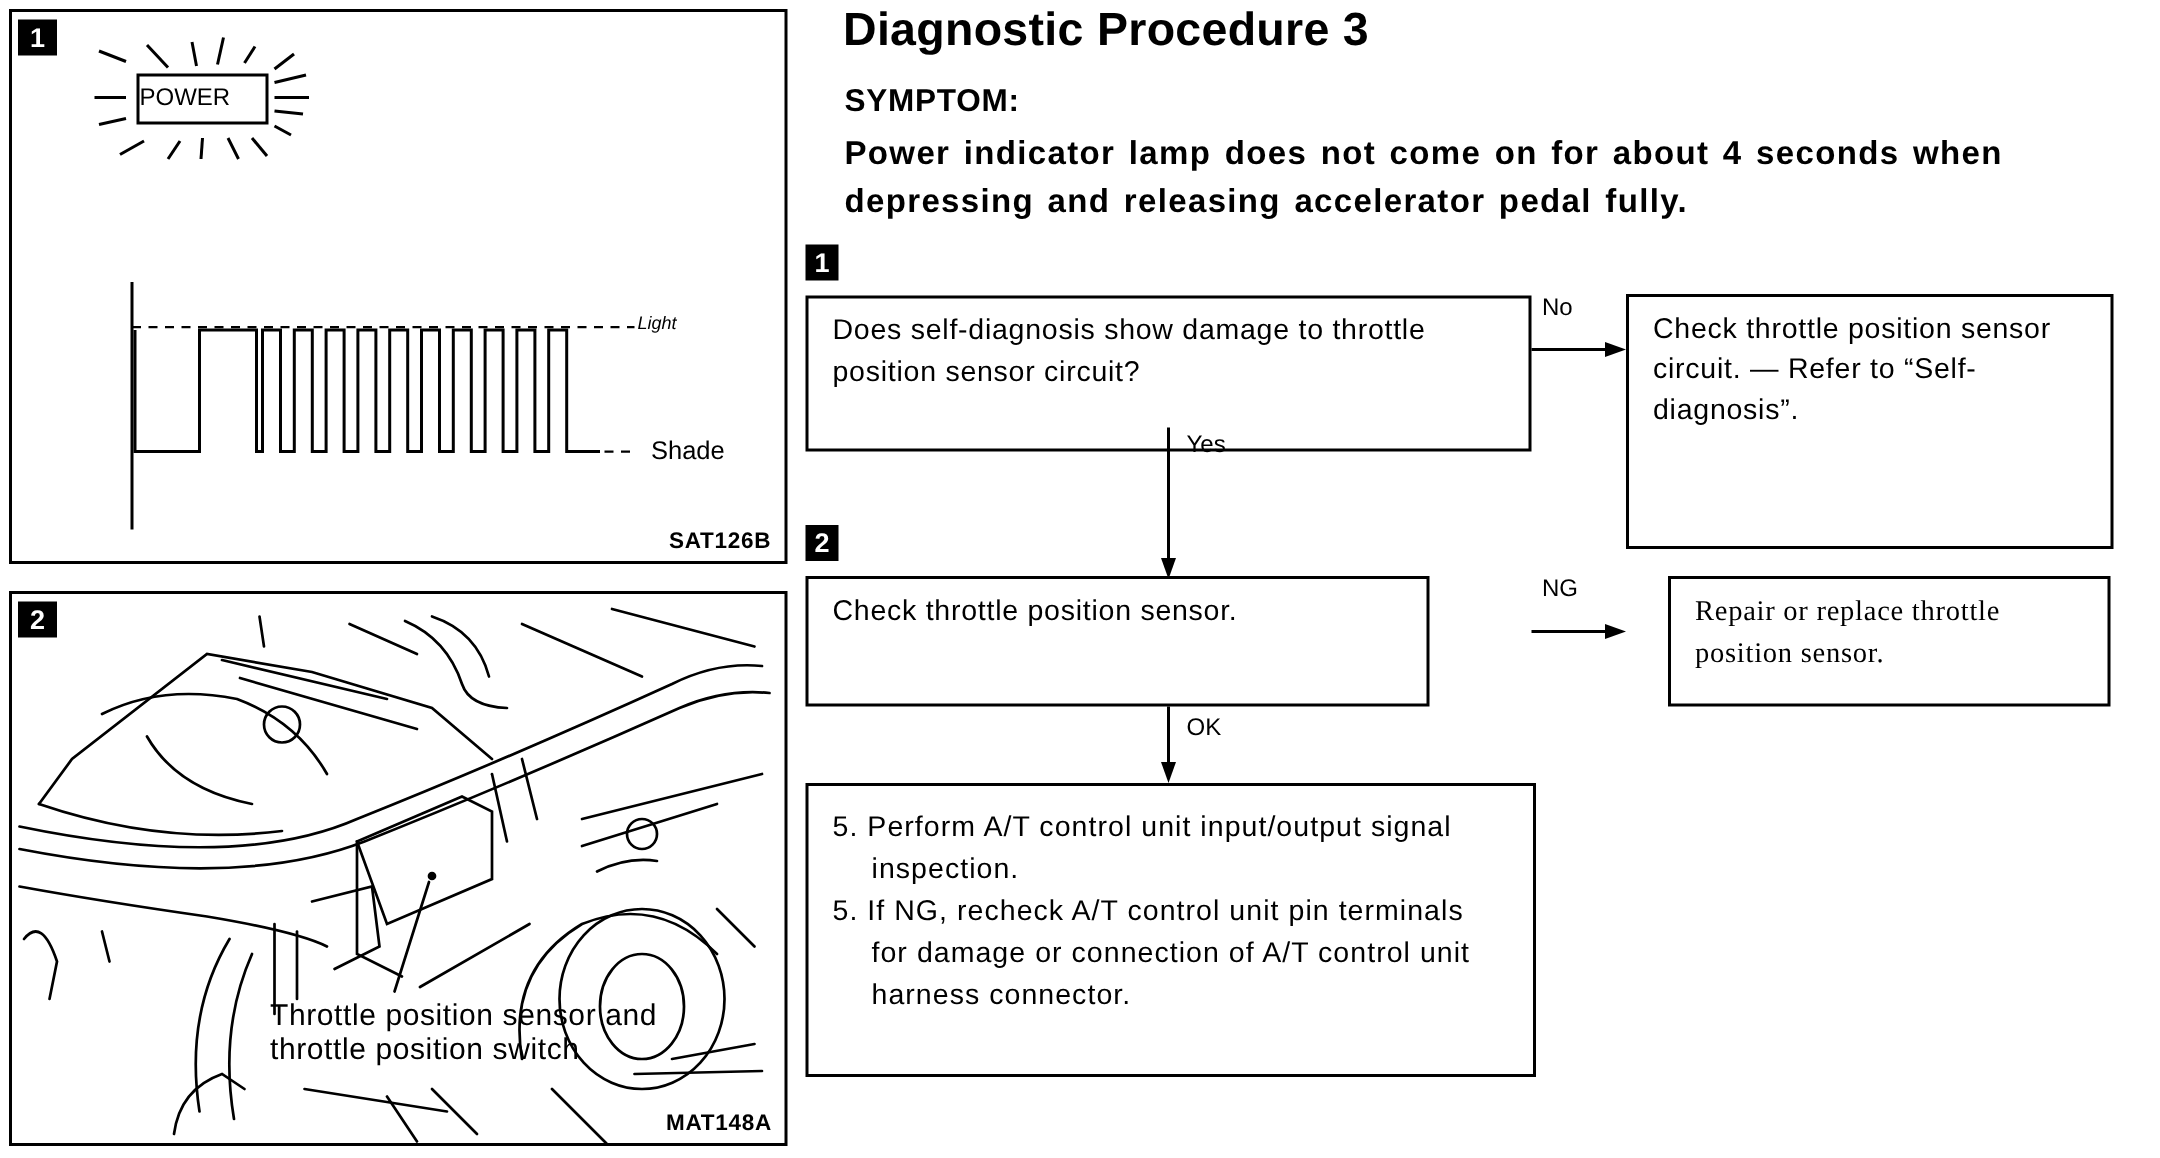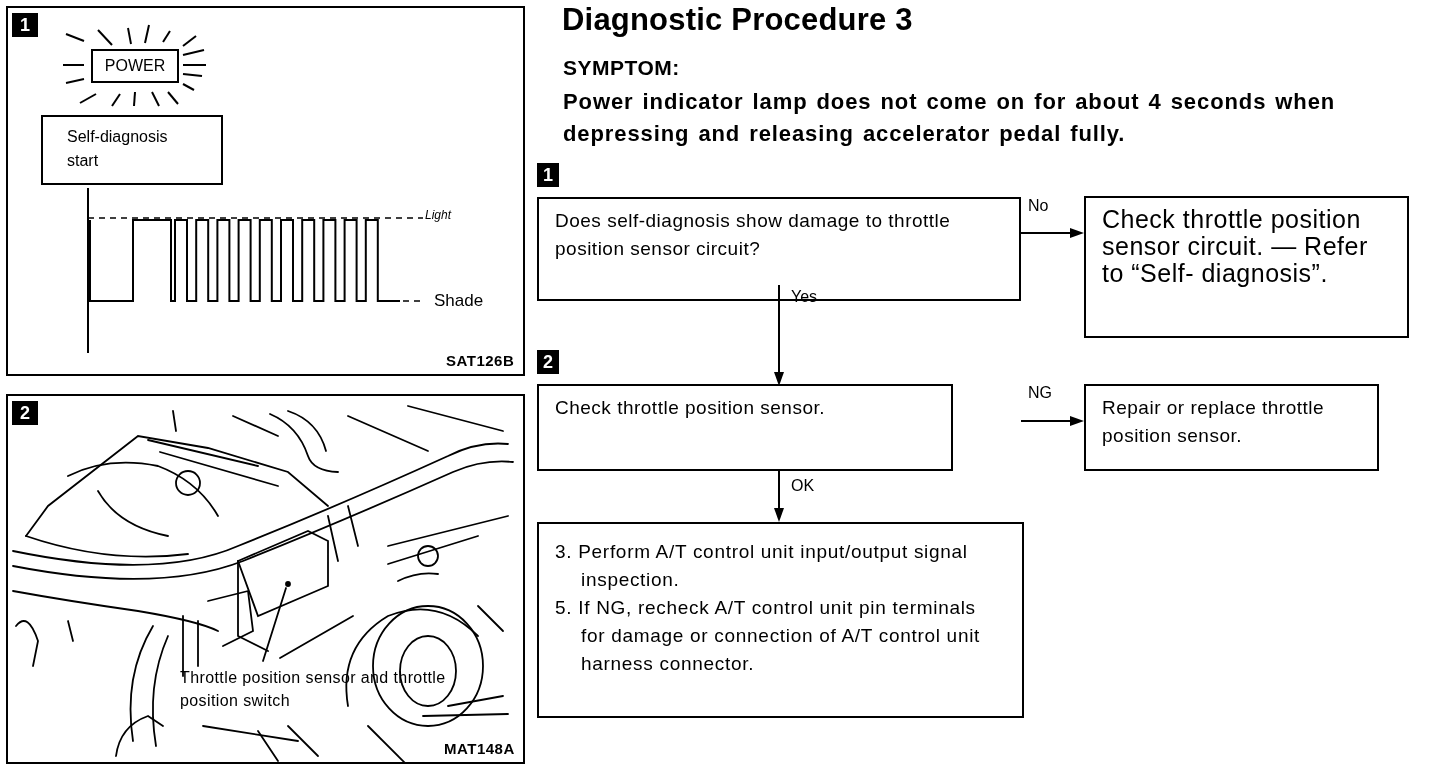--- a/index.html
+++ b/index.html
@@ -52,27 +52,24 @@
     </g>
 
     <g stroke="#000" stroke-width="2" fill="none">
       <line x1="80" y1="180" x2="80" y2="345"></line>
       <line x1="80" y1="210" x2="415" y2="210" stroke-dasharray="6,5" stroke-width="1.5"></line>
       <line x1="395" y1="293" x2="415" y2="293" stroke-dasharray="6,5" stroke-width="1.5"></line>
       <polyline id="wave" points="82,212 82,293 125,293 125,212 163,212 163,293 167,293 167,212 179,212 179,293 188.2,293 188.2,212 200.2,212 200.2,293 209.39999999999998,293 209.39999999999998,212 221.39999999999998,212 221.39999999999998,293 230.59999999999997,293 230.59999999999997,212 242.59999999999997,212 242.59999999999997,293 251.79999999999995,293 251.79999999999995,212 263.79999999999995,212 263.79999999999995,293 272.99999999999994,293 272.99999999999994,212 284.99999999999994,212 284.99999999999994,293 294.19999999999993,293 294.19999999999993,212 306.19999999999993,212 306.19999999999993,293 315.3999999999999,293 315.3999999999999,212 327.3999999999999,212 327.3999999999999,293 336.5999999999999,293 336.5999999999999,212 348.5999999999999,212 348.5999999999999,293 357.7999999999999,293 357.7999999999999,212 369.7999999999999,212 369.7999999999999,293 392,293"></polyline>
     </g>
   </svg>
 
-  <div class="abs" style="left:83px; top:41px; width:88px; height:34px; border:2px solid #000; box-sizing:border-box; text-align:center; font-size:16px; line-height:30px;">
+  <div class="abs" style="left:83px; top:41px; width:88px; height:34px; border:2px solid #000; box-sizing:border-box; text-align:left; font-size:16px; line-height:30px;">
     <span>POWER</span>
   </div>
 
-  <div class="abs" style="left:33px; top:107px; width:182px; height:70px; border:2px solid #000; box-sizing:border-box; padding:8px 0 0 24px; font-size:16px; line-height:24px; width:182px;">
-    <span style="display:block; width:130px;">Self-diagnosis start</span>
-  </div>
 
   <div class="abs" style="left:417px; top:200px; font-size:12px;font-style:italic;">Light</div>
   <div class="abs" style="left:426px; top:283px; font-size:17px;">Shade</div>
   <div class="fig-code" style="left:438px; top:344px;">SAT126B</div>
 </div>
 
 <div class="panel" style="left:6px; top:394px; width:519px; height:370px; overflow:hidden;">
   <div class="badge" style="left:4px; top:5px; width:26px; height:24px; font-size:18px; line-height:24px; z-index:2;">2</div>
 
   <svg class="abs" style="left:0; top:0;" width="519" height="370">
@@ -125,59 +122,59 @@
       <path d="M195 330 L290 345"></path>
       <path d="M250 335 L270 365"></path>
       <path d="M280 330 L310 360"></path>
       <path d="M360 330 L400 370"></path>
       <path d="M415 320 L500 318"></path>
       <path d="M440 310 L495 300"></path>
       <path d="M470 210 L495 235"></path>
     </g>
   </svg>
 
-  <div class="abs" style="left:172px; top:270px; width:290px; font-size:16px; line-height:23px; letter-spacing:0.4px; background:transparent;">Throttle position sensor and throttle position switch</div>
+  <div class="abs" style="left:172px; top:270px; width:290px; font-size:20px; line-height:23px; letter-spacing:0.4px; background:transparent;">Throttle position sensor and throttle position switch</div>
   <div class="fig-code" style="left:436px; top:344px;">MAT148A</div>
 </div>
 
 <div class="title">Diagnostic Procedure 3</div>
 <div class="symptom-h">SYMPTOM:</div>
 <div class="symptom-t" style="width:870px;">Power indicator lamp does not come on for about 4 seconds when depressing and releasing accelerator pedal fully.</div>
 
 <div>
 
   <div class="badge" style="left:537px; top:163px; width:22px; height:24px; font-size:18px; line-height:24px;">1</div>
   <div class="box" style="left:537px; top:197px; width:484px; height:104px;">
     <span>Does self-diagnosis show damage to throttle position sensor circuit?</span>
   </div>
   <div class="edge-label" style="left:1028px; top:197px;">No</div>
   <div class="line" style="left:1021px; top:232px; width:52px; height:2px;"></div>
   <div class="arrow-right" style="left:1070px; top:228px;"></div>
-  <div class="box" style="left:1084px; top:196px; width:325px; height:142px; font-size:25px; line-height:27px;">
+  <div class="box" style="left:1084px; top:196px; width:325px; height:170px; font-size:19px; line-height:27px;">
     <span>Check throttle position sensor circuit. — Refer to “Self- diagnosis”.</span>
   </div>
 
   <div class="line" style="left:778px; top:285px; width:2px; height:90px;"></div>
   <div class="edge-label" style="left:791px; top:288px;">Yes</div>
   <div class="arrow-down" style="left:774px; top:372px;"></div>
 
   <div class="badge" style="left:537px; top:350px; width:22px; height:24px; font-size:18px; line-height:24px;">2</div>
   <div class="box" style="left:537px; top:384px; width:416px; height:87px;">
     <span>Check throttle position sensor.</span>
   </div>
   <div class="edge-label" style="left:1028px; top:384px;">NG</div>
   <div class="line" style="left:1021px; top:420px; width:52px; height:2px;"></div>
   <div class="arrow-right" style="left:1070px; top:416px;"></div>
-  <div class="box" style="left:1084px; top:384px; width:295px; height:87px;">
+  <div class="box" style="left:1112px; top:384px; width:295px; height:87px;font-family:Liberation Serif, serif;">
     <span>Repair or replace throttle position sensor.</span>
   </div>
 
   <div class="line" style="left:778px; top:471px; width:2px; height:40px;"></div>
   <div class="edge-label" style="left:791px; top:477px;">OK</div>
   <div class="arrow-down" style="left:774px; top:508px;"></div>
 
   <div class="box" style="left:537px; top:522px; width:487px; height:196px; padding:14px 16px 0 16px; font-size:19px; line-height:28px; letter-spacing:0.7px;">
     <ol class="steps">
-      <li>3. Perform A/T control unit input/output signal inspection.</li>
+      <li>5. Perform A/T control unit input/output signal inspection.</li>
       <li>5. If NG, recheck A/T control unit pin terminals for damage or connection of A/T control unit harness connector.</li>
     </ol>
   </div>
 </div>
 
 </body></html>

